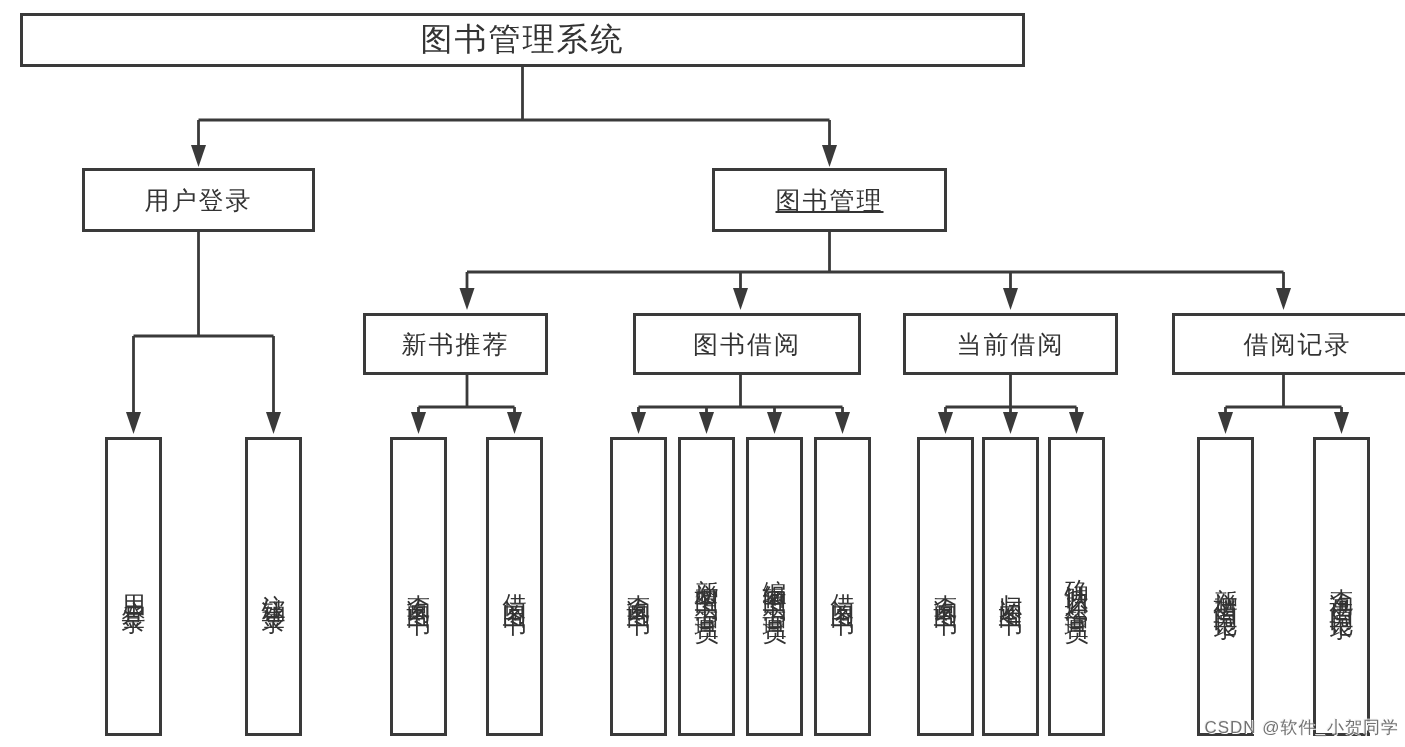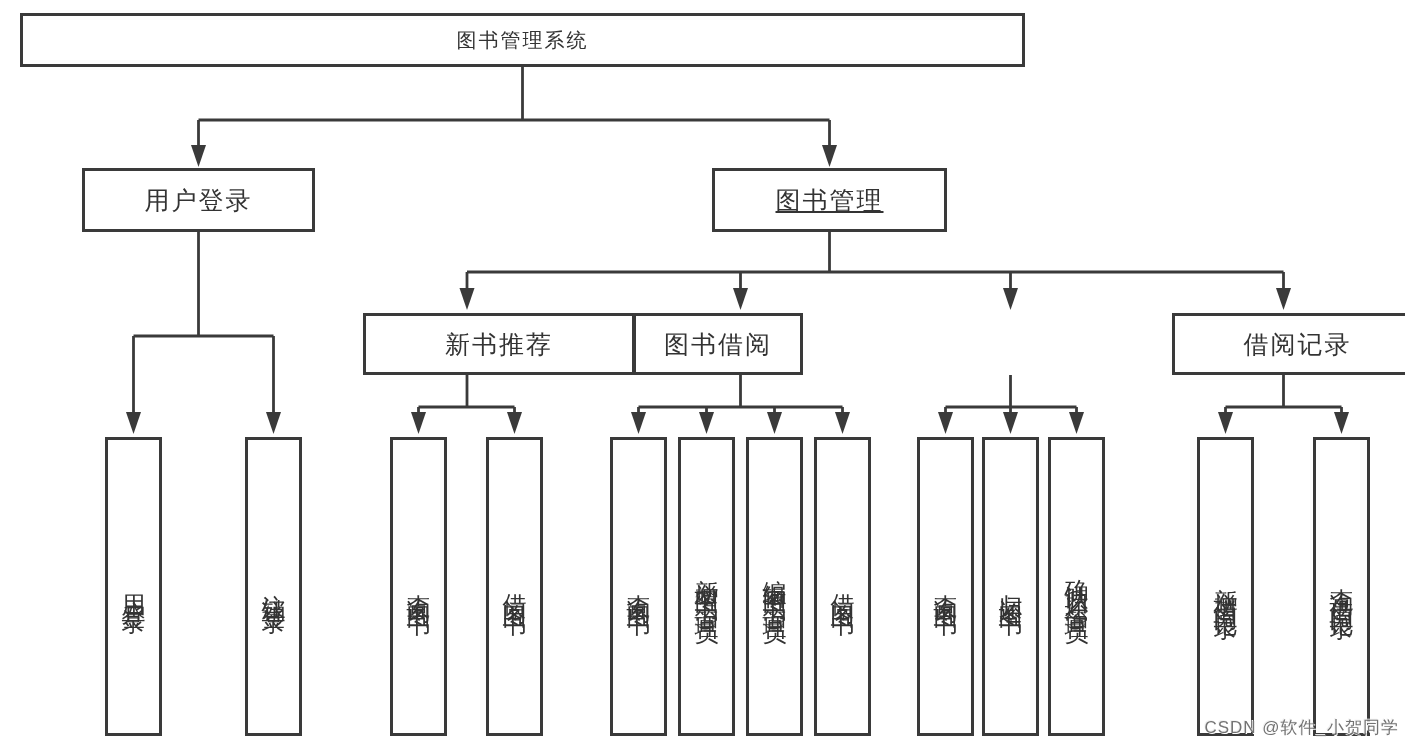--- a/index.html
+++ b/index.html
@@ -31,38 +31,38 @@
     align-items: center;
     justify-content: center;
     color: #333333;
   }
   .h-node span {
     font-size: 25px;
     letter-spacing: 2px;
     white-space: nowrap;
   }
   .root-node span {
-    font-size: 20px;
+    font-size: 32px;
     letter-spacing: 2px;
   }
   .v-node span {
     writing-mode: vertical-rl;
     text-orientation: mixed;
     font-size: 24px;
     letter-spacing: 6px;
     line-height: 1;
   }
   
   #n-root   { left: 20px;   top: 13px;  width: 1005px; height: 54px; }
   
   #n-login  { left: 82px;   top: 168px; width: 233px;  height: 64px; }
   #n-mgmt   { left: 712px;  top: 168px; width: 235px;  height: 64px; text-decoration: underline; }
   
-  #n-recommend { left: 363px;  top: 313px; width: 272px; height: 62px; }
-  #n-borrow    { left: 633px;  top: 313px; width: 170px; height: 62px; }
+  #n-recommend { left: 363px;  top: 313px; width: 185px; height: 62px; }
+  #n-borrow    { left: 633px;  top: 313px; width: 228px; height: 62px; }
   #n-current   { left: 903px;  top: 313px; width: 215px; height: 62px; }
   #n-records   { left: 1172px; top: 313px; width: 251px; height: 62px; }
   
   .v-node { top: 437px; width: 57px; height: 299px; }
   #n-a1 { left: 105px;  }
   #n-a2 { left: 245px;  }
   #n-b1 { left: 390px;  }
   #n-b2 { left: 486px;  }
   #n-c1 { left: 610px;  }
   #n-c2 { left: 678px;  }
@@ -164,20 +164,23 @@
   <div class="node h-node" id="n-mgmt">
     <span>图书管理</span>
   </div>
 
   <div class="node h-node" id="n-recommend">
     <span>新书推荐</span>
   </div>
   <div class="node h-node" id="n-borrow">
     <span>图书借阅</span>
   </div>
+  <div class="node h-node" id="n-current">
+    <span>当前借阅</span>
+  </div>
   <div class="node h-node" id="n-records">
     <span>借阅记录</span>
   </div>
 
   <div class="node v-node" id="n-a1">
     <span>用户登录</span>
   </div>
   <div class="node v-node" id="n-a2">
     <span>注销登录</span>
   </div>

